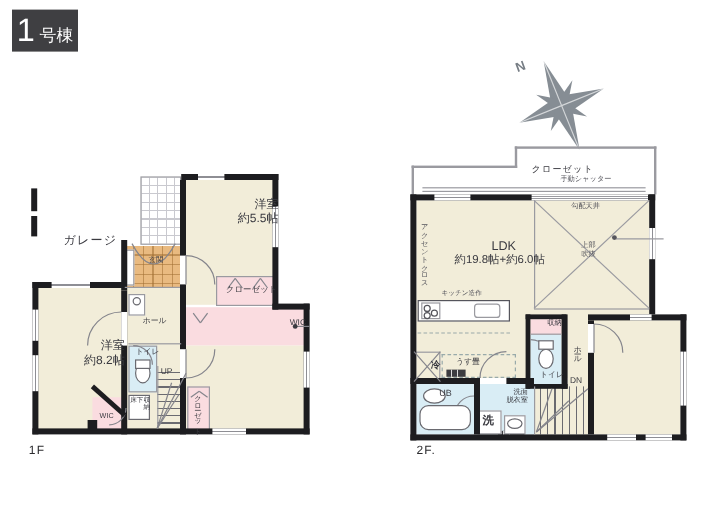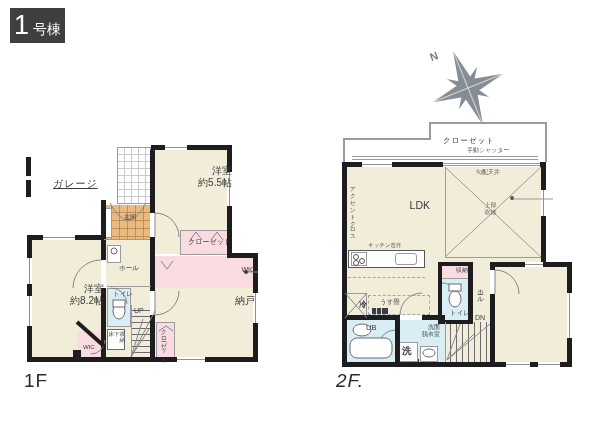--- a/index.html
+++ b/index.html
@@ -28,21 +28,21 @@
      repeating-linear-gradient(to bottom,transparent 0 7px,rgba(160,110,50,.55) 7px 8px);}
   .stairsH{background-image:repeating-linear-gradient(to bottom,transparent 0 5px,#6a6a70 5px 6px);}
   .stairsV{background-image:repeating-linear-gradient(to right,transparent 0 5px,#6a6a70 5px 6px);}
   .dashed{position:absolute;border:1px dashed #9aa;box-sizing:border-box;}
   .darkbox{position:absolute;background:#3c3c40;background-image:linear-gradient(to right,transparent 0 4px,#ddd 4px 5px,transparent 5px 9px,#ddd 9px 10px,transparent 10px 100%);}
   svg.ovl{position:absolute;left:0;top:0;pointer-events:none;}
   .badge{position:absolute;left:10px;top:8px;width:55px;height:35px;background:var(--badge,#3f3f42);
          color:#fff;display:flex;align-items:center;justify-content:center;gap:4px;}
   .badge .num{font-size:27px;font-weight:400;line-height:1;}
   .badge .suf{font-size:14px;margin-top:8px;}
-  .floor-label{position:absolute;font-size:19px;color:#2b2b2e;letter-spacing:1px;}
+  .floor-label{position:absolute;font-size:10px;color:#2b2b2e;letter-spacing:1px;}
 </style>
 </head>
 <body>
 
 <div id="canvas">
 
   <div class="badge">
     <span class="num">1</span>
     <span class="suf">号棟</span>
   </div>
@@ -146,34 +146,33 @@
       <circle cx="89" cy="106" r="3" fill="none" stroke="#6a6a70"></circle>
     </svg>
 
     <div class="lbl ctr" style="left:128px;top:20px;width:79px;font-size:10px;">
       <div>洋室</div>
         <div>約5.5帖</div>
     </div>
     <div class="lbl ctr" style="left:155px;top:93px;width:51px;font-size:7px;">クローゼット</div>
     <div class="lbl ctr" style="left:128px;top:121px;width:102px;font-size:7px;">WIC</div>
     <div class="lbl ctr" style="left:128px;top:150px;width:102px;font-size:10px;">
-      <div>納戸</div>
     </div>
     <div class="lbl ctr" style="left:2px;top:138px;width:77px;font-size:10px;">
       <div>洋室</div>
         <div>約8.2帖</div>
     </div>
     <div class="lbl vert" style="left:135px;top:180px;font-size:6px;letter-spacing:0;">クローゼット</div>
     <div class="lbl" style="left:58px;top:199px;font-size:6px;">WIC</div>
     <div class="lbl" style="left:99px;top:69px;font-size:6px;">玄関</div>
     <div class="lbl" style="left:94px;top:119px;font-size:6.5px;">ホール</div>
     <div class="lbl ctr" style="left:80px;top:145px;width:28px;font-size:6.5px;">トイレ</div>
     <div class="lbl" style="left:109px;top:162px;font-size:7px;">UP</div>
     <div class="lbl ctr" style="left:82px;top:186px;width:18px;font-size:5.5px;">床下収納</div>
-    <div class="lbl" style="left:28px;top:33px;font-size:10px;letter-spacing:1px;text-decoration:underline;">ガレージ</div>
+    <div class="lbl" style="left:28px;top:50px;font-size:10px;letter-spacing:1px;">ガレージ</div>
   </div>
 
   <div class="plan" style="left:340px;top:118px;width:245px;height:260px;">
 
     <div class="thinline" style="left:3px;top:20px;width:88px;height:2px;"></div>
     <div class="thinline" style="left:89px;top:4px;width:2px;height:18px;"></div>
     <div class="thinline" style="left:89px;top:4px;width:118px;height:2px;"></div>
     <div class="thinline" style="left:205px;top:4px;width:2px;height:40px;"></div>
     <div class="thinline" style="left:3px;top:20px;width:2px;height:24px;"></div>
     <div class="thinline" style="left:12px;top:38px;width:186px;height:1px;"></div>
@@ -257,30 +256,31 @@
           <circle cx="16" cy="145" r="2.5"></circle>
       </g>
     </svg>
 
     <div class="lbl" style="left:103px;top:19px;font-size:7.5px;letter-spacing:1px;">クローゼット</div>
     <div class="lbl" style="left:127px;top:29px;font-size:6px;color:#55555c;">手動シャッター</div>
     <div class="lbl" style="left:136px;top:51px;font-size:6px;color:#55555c;">勾配天井</div>
     <div class="lbl ctr" style="left:142px;top:84px;width:2.4em;font-size:6px;color:#55555c;">上部吹抜</div>
     <div class="lbl vert" style="left:9px;top:64px;font-size:6px;color:#55555c;letter-spacing:0;">アクセントクロス</div>
     <div class="lbl ctr" style="left:30px;top:81px;width:60px;font-size:10.5px;">LDK</div>
+    <div class="lbl ctr" style="left:6px;top:94px;width:108px;font-size:9.5px;">約19.8帖+約6.0帖</div>
     <div class="lbl" style="left:28px;top:124px;font-size:5.5px;color:#55555c;">キッチン造作</div>
     <div class="lbl ctr" style="left:5px;top:182px;width:22px;font-size:8px;font-weight:bold;">冷</div>
     <div class="lbl" style="left:40px;top:180px;font-size:6.5px;">うす畳</div>
     <div class="lbl" style="left:26px;top:206px;font-size:7.5px;">UB</div>
     <div class="lbl ctr" style="left:62px;top:206px;width:38px;font-size:6px;">
       <div>洗面</div>
         <div>脱衣室</div>
     </div>
     <div class="lbl" style="left:62px;top:228px;font-size:9.5px;font-weight:bold;">洗</div>
     <div class="lbl ctr" style="left:102px;top:149px;width:26px;font-size:6px;">収納</div>
     <div class="lbl ctr" style="left:100px;top:191px;width:30px;font-size:6.5px;">トイレ</div>
     <div class="lbl vert" style="left:137px;top:166px;font-size:6.5px;letter-spacing:0;">ホール</div>
     <div class="lbl" style="left:135px;top:196px;font-size:7px;">DN</div>
   </div>
 
   <div class="floor-label" style="left:24px;top:370px;">1F</div>
-  <div class="floor-label" style="left:336px;top:370px;font-style:italic;">2F.</div>
+  <div class="floor-label" style="left:347px;top:370px;">2F.</div>
 </div>
 
 </body></html>

